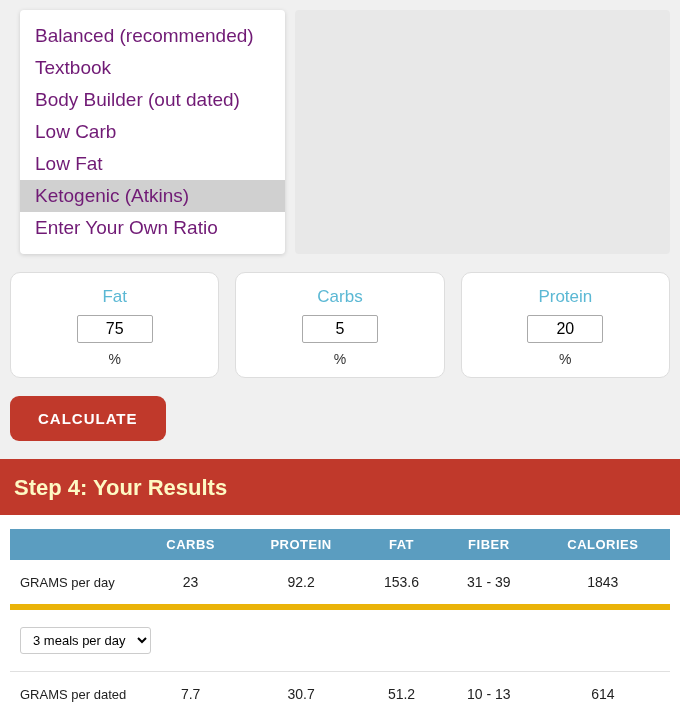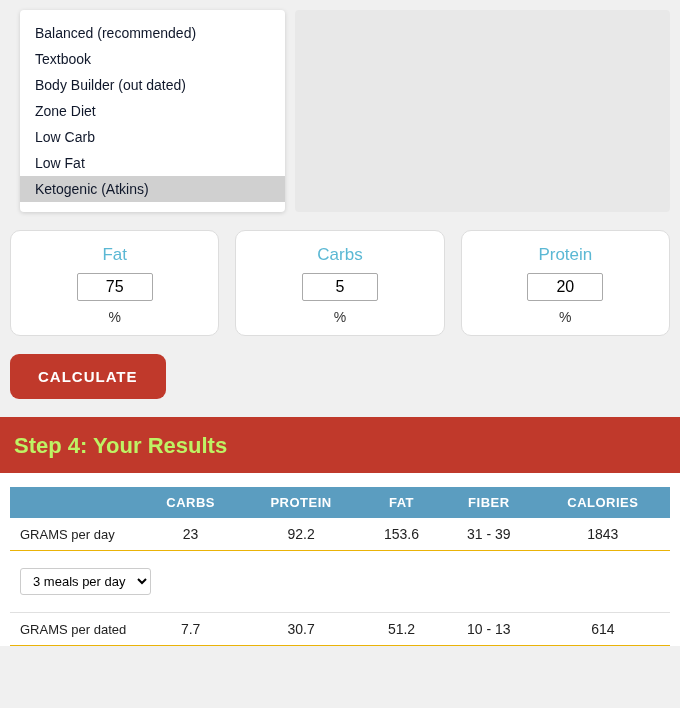--- a/index.html
+++ b/index.html
@@ -17,22 +17,22 @@
       background: #fff;
       padding: 10px 0 10px 0;
       width: 265px;
       margin: 0 0 0 10px;
       border-radius: 4px;
       box-shadow: 0 1px 4px rgba(0,0,0,0.15);
     }
     .dropdown-item {
       padding: 5px 15px;
       cursor: pointer;
-      font-size: 14px;
-      color: #0f172a;
+      font-size: 19px;
+      color: #701a75;
     }
     .dropdown-item.selected {
       background: #d0d0d0;
     }
 
     
     .macros-section {
       display: flex;
       gap: 16px;
       padding: 18px 10px 18px 10px;
@@ -86,21 +86,21 @@
     
     .divider {
       border: none;
       border-top: 2px solid #c0392b;
       margin: 0 0 0 0;
     }
 
     
     .step4-header {
       background: #c0392b;
-      color: #bef264;
+      color: #fef9c3;
       font-size: 22px;
       font-weight: bold;
       padding: 14px 14px;
     }
 
     
     .results-section {
       background: #fff;
       padding: 14px 10px 0 10px;
     }
@@ -116,22 +116,22 @@
       text-align: center;
       font-weight: bold;
       letter-spacing: 0.5px;
       font-size: 13px;
     }
     .results-table thead tr th:first-child {
       background: #5b9dc0;
       width: 130px;
     }
     .results-table tbody tr td {
-      padding: 8px 10px;
-      border-bottom: 1px solid #eab308;
+      padding: 14px 10px;
+      border-bottom: 6px solid #eab308;
       text-align: center;
       color: #222;
     }
     .results-table tbody tr td:first-child {
       text-align: left;
       font-size: 13px;
       color: #222;
     }
     .results-table tbody tr.meals-row td {
       padding: 17px 10px;
@@ -161,24 +161,24 @@
   </style>
 </head>
 <body>
 
 <div class="top-area">
   <div class="dropdown-section">
 
   <div class="dropdown-item">Balanced (recommended)</div>
       <div class="dropdown-item">Textbook</div>
       <div class="dropdown-item">Body Builder (out dated)</div>
-      <div class="dropdown-item">Zone Diet</div>
       <div class="dropdown-item">Low Carb</div>
       <div class="dropdown-item">Low Fat</div>
       <div class="dropdown-item selected">Ketogenic (Atkins)</div>
+      <div class="dropdown-item">Enter Your Own Ratio</div>
     </div>
   <div class="right-top"></div>
 </div>
 
 <div class="macros-section">
   <div class="macro-card">
     <span class="macro-label">Fat</span>
     <input class="macro-input" type="text" value="75" style="">
     <span class="macro-unit">%</span>
   </div>

